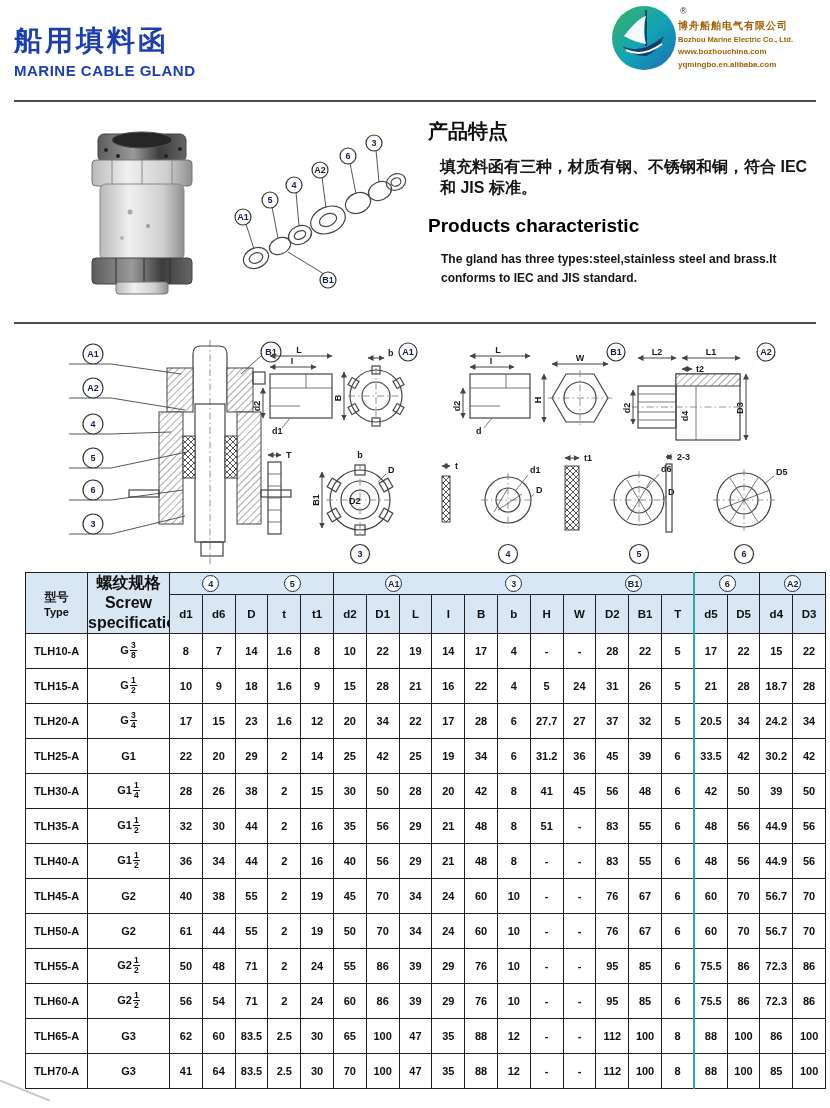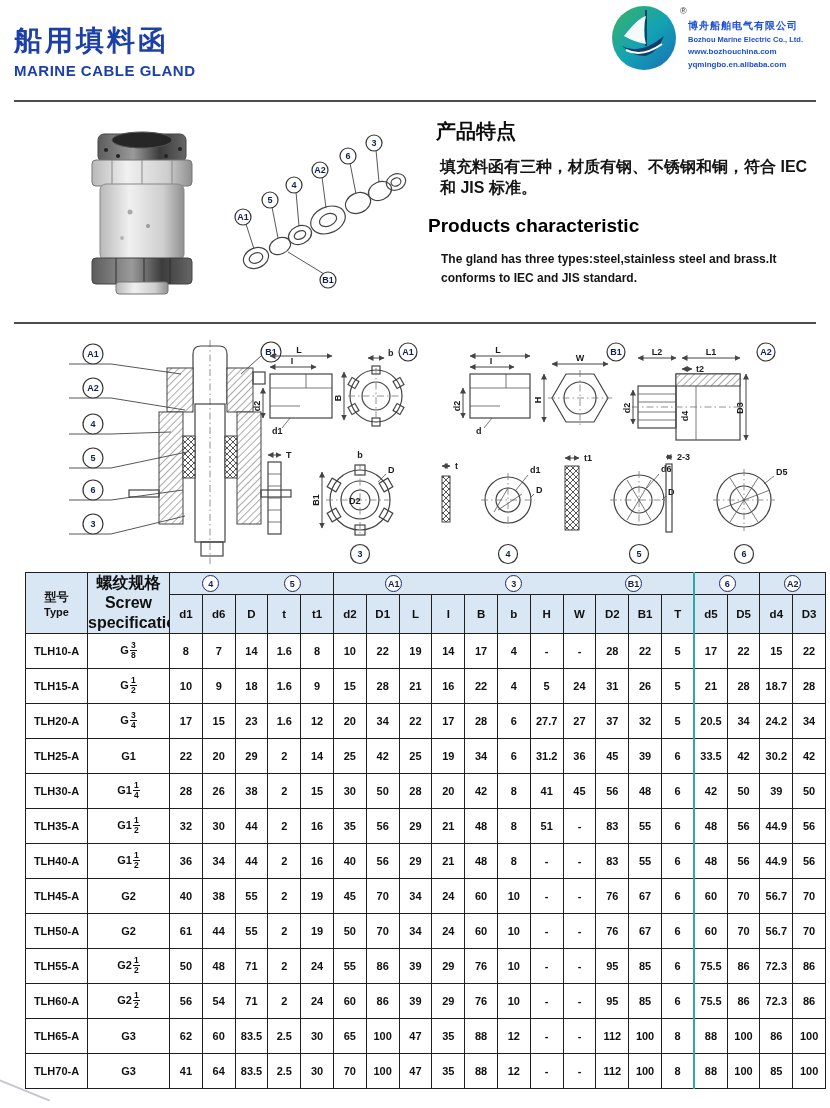--- a/index.html
+++ b/index.html
@@ -9,28 +9,28 @@
   
   .title-zh{position:absolute;left:14px;top:22px;font-size:28px;font-weight:bold;color:#1c3fa8;letter-spacing:3px;}
   .title-en{position:absolute;left:14px;top:62px;font-size:15px;font-weight:bold;color:#1c3fa8;letter-spacing:.5px;}
   .rule{position:absolute;left:14px;width:802px;height:2px;background:#4d4d4d;}
   .rule-1{top:100px;}
   .rule-2{top:322px;}
 
   .logo{position:absolute;left:612px;top:6px;display:flex;align-items:flex-start;}
   .logo-circle{width:64px;height:64px;border-radius:50%;background:linear-gradient(135deg,#35b06f 8%,#12a3b4 52%,#1a6cb5 100%);position:relative;overflow:hidden;flex:0 0 auto;}
   .logo-reg{position:absolute;left:680px;top:6px;font-size:9px;color:#333;}
-  .logo-text{margin-left:12px;padding-top:13px;color:#1d4ed8;white-space:nowrap;}
+  .logo-text{margin-left:2px;padding-top:13px;color:#a16207;white-space:nowrap;}
   .lt-zh{font-size:10px;font-weight:bold;letter-spacing:1px;}
   .lt-en{font-size:7.5px;font-weight:bold;margin-top:2px;}
   .lt-url{font-size:8px;font-weight:bold;margin-top:3px;line-height:1.3;}
 
   
   .features{position:absolute;left:428px;top:118px;width:398px;}
-  .f-zh-h{font-size:20px;font-weight:bold;margin:0 8px 10px;color:#0d0d0d;}
+  .f-zh-h{font-size:20px;font-weight:bold;margin:0 0 10px;color:#0d0d0d;}
   .f-zh-p{font-size:16px;font-weight:700;margin:12px;color:#151515;}
   .f-en-h{font-size:19px;font-weight:bold;margin:16px 0 6px;color:#000000;}
   .f-en-p{font-size:12px;font-weight:700;line-height:1.55;margin:13px;color:#151515;}
 
   .photo{position:absolute;left:82px;top:126px;}
   .exploded{position:absolute;left:228px;top:130px;}
   .diagrams{position:absolute;left:10px;top:334px;}
 
   
   .ol{fill:none;stroke:#444;stroke-width:1.2;}

